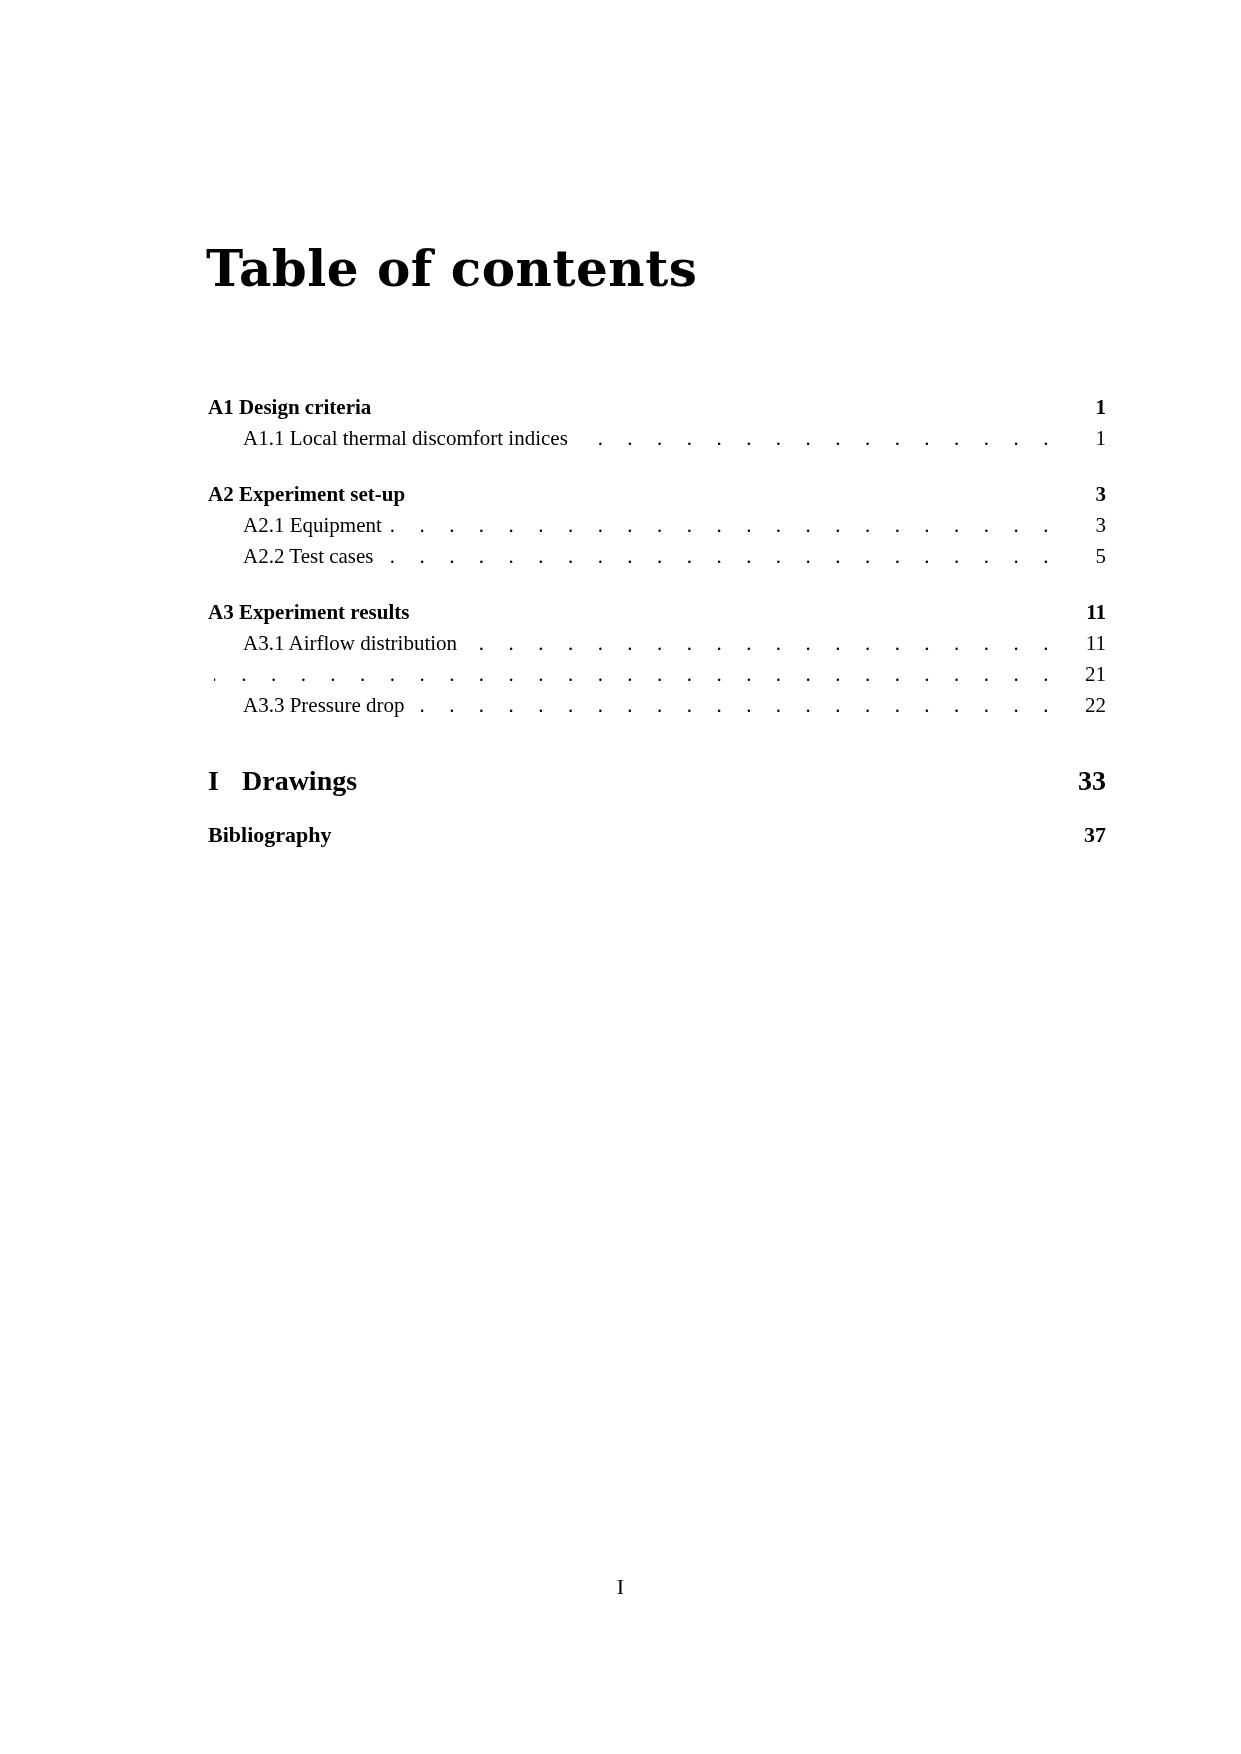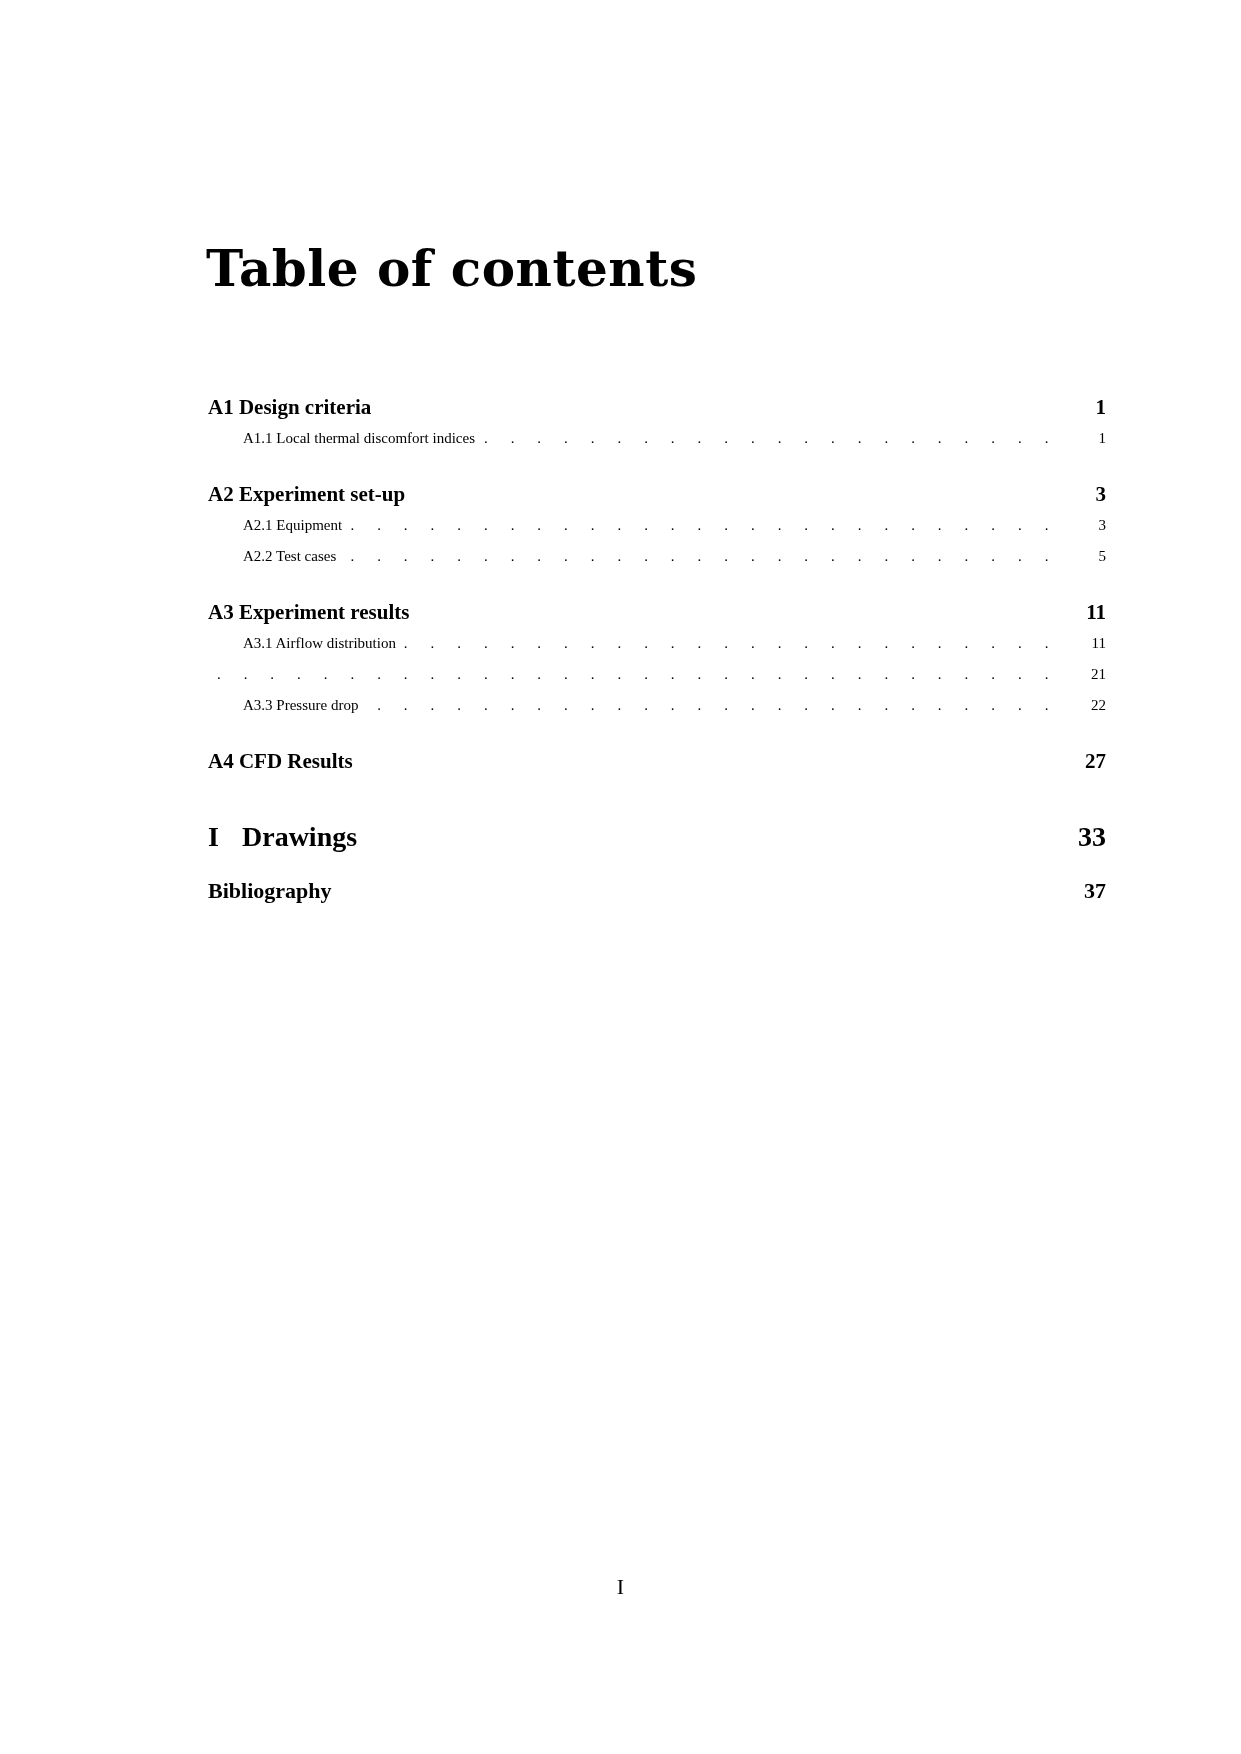--- a/index.html
+++ b/index.html
@@ -2,21 +2,21 @@
 <html><head>
 <meta charset="utf-8">
 <style>
   html, body { margin: 0; padding: 0; background: #ffffff; }
   body { width: 1241px; height: 1754px; position: relative; overflow: hidden; color: #000; font-family: "Liberation Serif", serif; }
   .title { position: absolute; left: 206px; top: 244px; font-family: "DejaVu Serif", serif; font-weight: bold; font-size: 50px; letter-spacing: 0.5px; margin: 0; line-height: 1; }
   .toc { position: absolute; left: 208px; width: 898px; top: 392px; }
   .row { display: flex; align-items: center; width: 100%; position: relative; }
   .chapter { font-weight: bold; font-size: 21px; height: 31px; }
   .chapter.gap { margin-top: 25px; }
-  .section { font-size: 15px; height: 31px; }
+  .section { font-size: 21px; height: 31px; }
   .section .label { padding-left: 35px; white-space: nowrap; }
   .label { white-space: nowrap; }
   .leader { flex: 1; overflow: hidden; white-space: nowrap; margin: 0 8px 0 6px; letter-spacing: 0; color: #000; text-align: right; direction: rtl; }
   .leader span { letter-spacing: 9.6px; }
   .page { min-width: 40px; text-align: right; white-space: nowrap; }
   .spacer { flex: 1; }
   .part { font-weight: bold; font-size: 28px; height: 40px; margin-top: 40px; }
   .part .num { display: inline-block; width: 34px; }
   .biblio { font-weight: bold; font-size: 22px; height: 31px; margin-top: 18px; }
   .footer { position: absolute; left: 0; width: 100%; top: 1574px; text-align: center; font-size: 22px; }
@@ -68,25 +68,20 @@
   <div class="row section">
     <span class="leader"><span>. . . . . . . . . . . . . . . . . . . . . . . . . . . . . . . . . . . . . . . . . . . . . . . . . .</span></span>
     <span class="page">21</span>
   </div>
   <div class="row section">
     <span class="label">A3.3 Pressure drop</span>
     <span class="leader"><span>. . . . . . . . . . . . . . . . . . . . . . . . . . . . . . . . . . . . . . . . . . . . . . . . . .</span></span>
     <span class="page">22</span>
   </div>
 
-  <div class="row chapter gap">
-    <span class="label">A4 CFD Results</span>
-    <span class="spacer"></span>
-    <span class="page">27</span>
-  </div>
 
   <div class="row part">
     <span class="label"><span class="num">I</span><span>Drawings</span></span>
     <span class="spacer"></span>
     <span class="page">33</span>
   </div>
 
   <div class="row biblio">
     <span class="label">Bibliography</span>
     <span class="spacer"></span>

